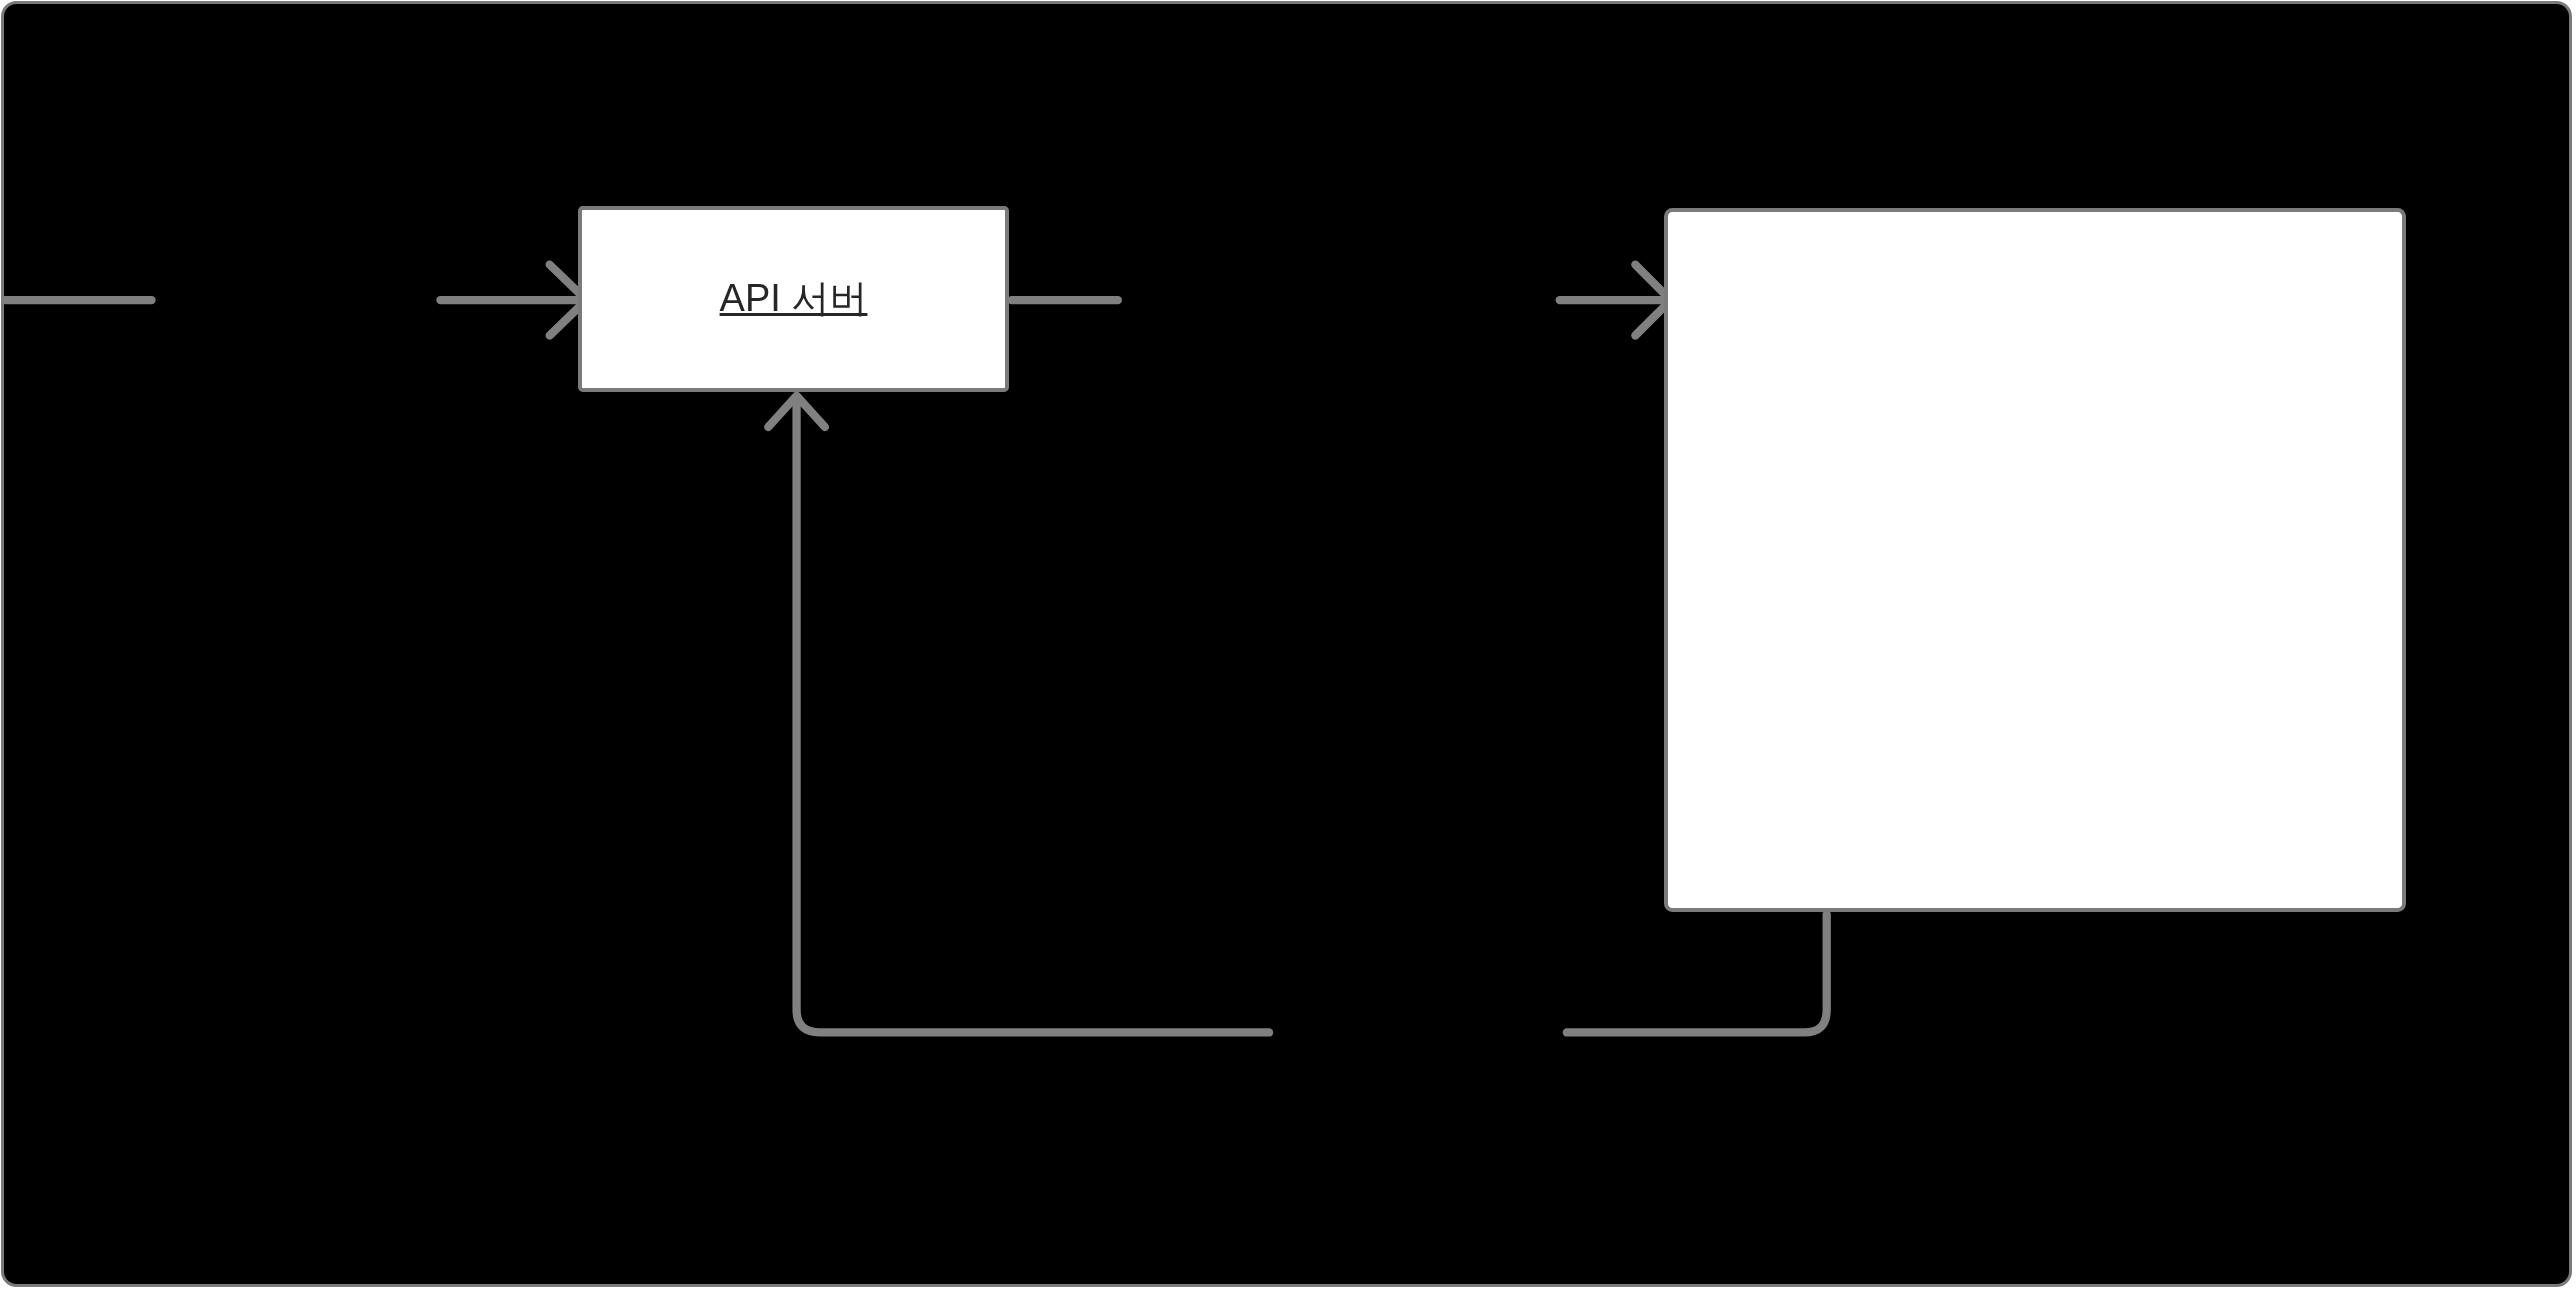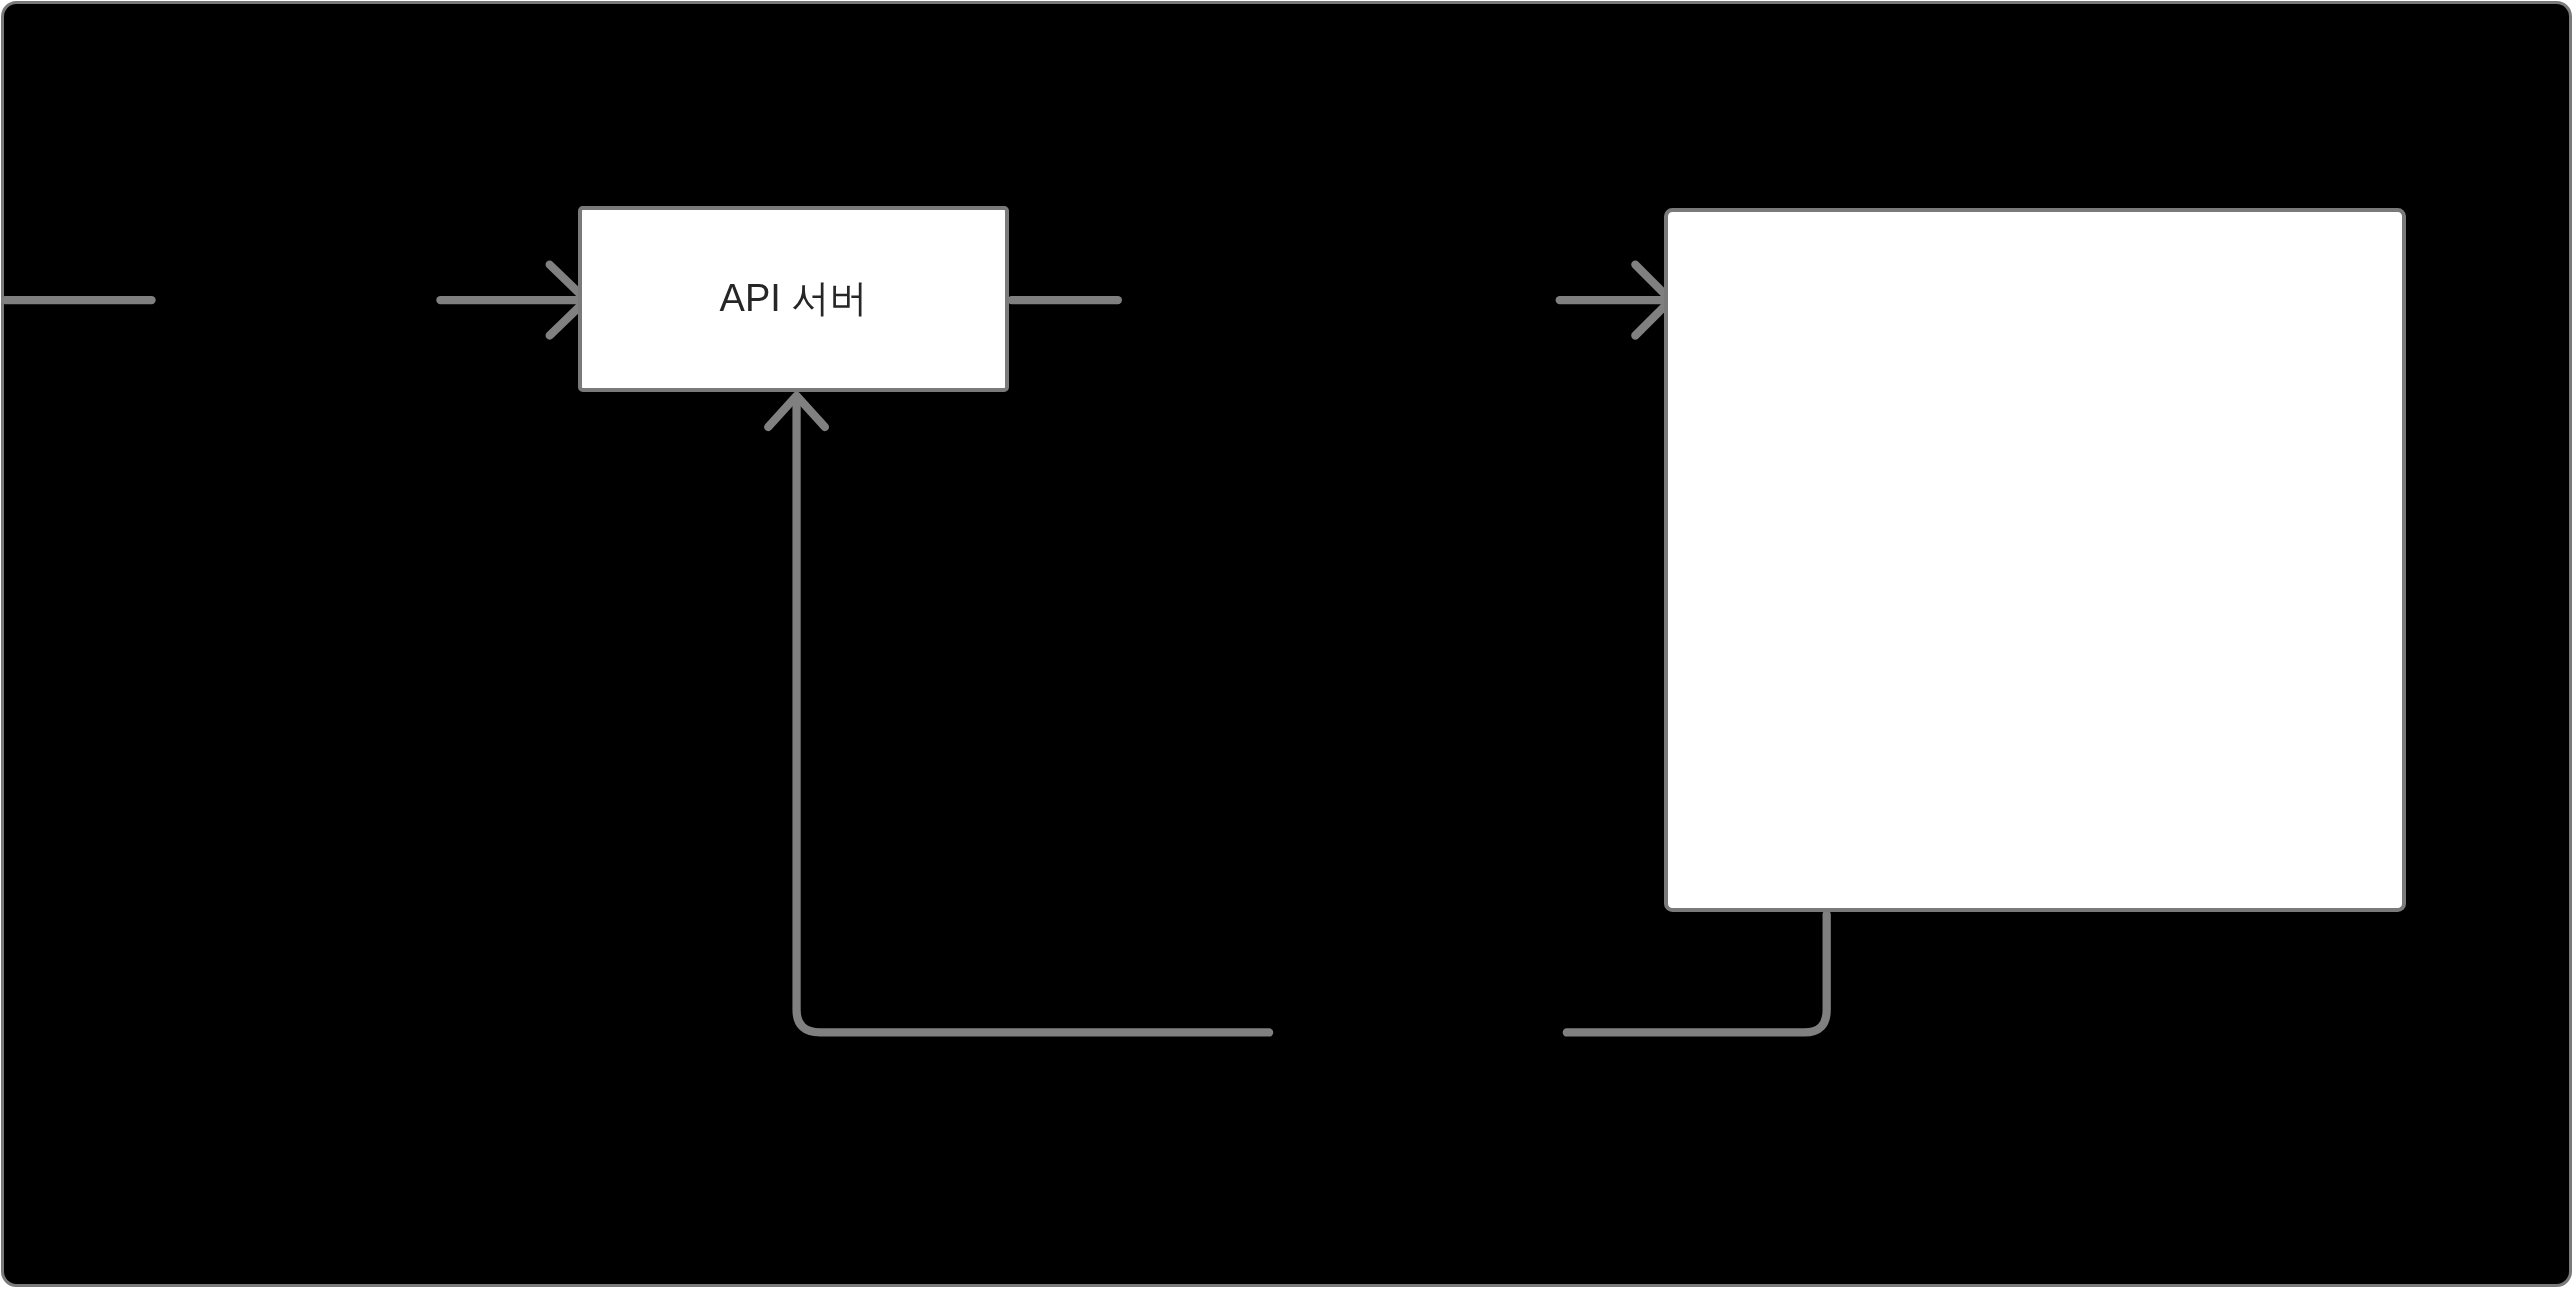--- a/index.html
+++ b/index.html
@@ -46,20 +46,21 @@
   
   .node {
     position: absolute;
     box-sizing: border-box;
     display: flex;
     align-items: center;
     justify-content: center;
     text-align: center;
     color: #262626;
     line-height: 1.15;
+    text-decoration: underline;
   }
 
   
   .node-api {
     left: 578px;
     top: 206px;
     width: 431px;
     height: 186px;
     background: #ffffff;
     border: 4.1px solid #7a7a7a;

